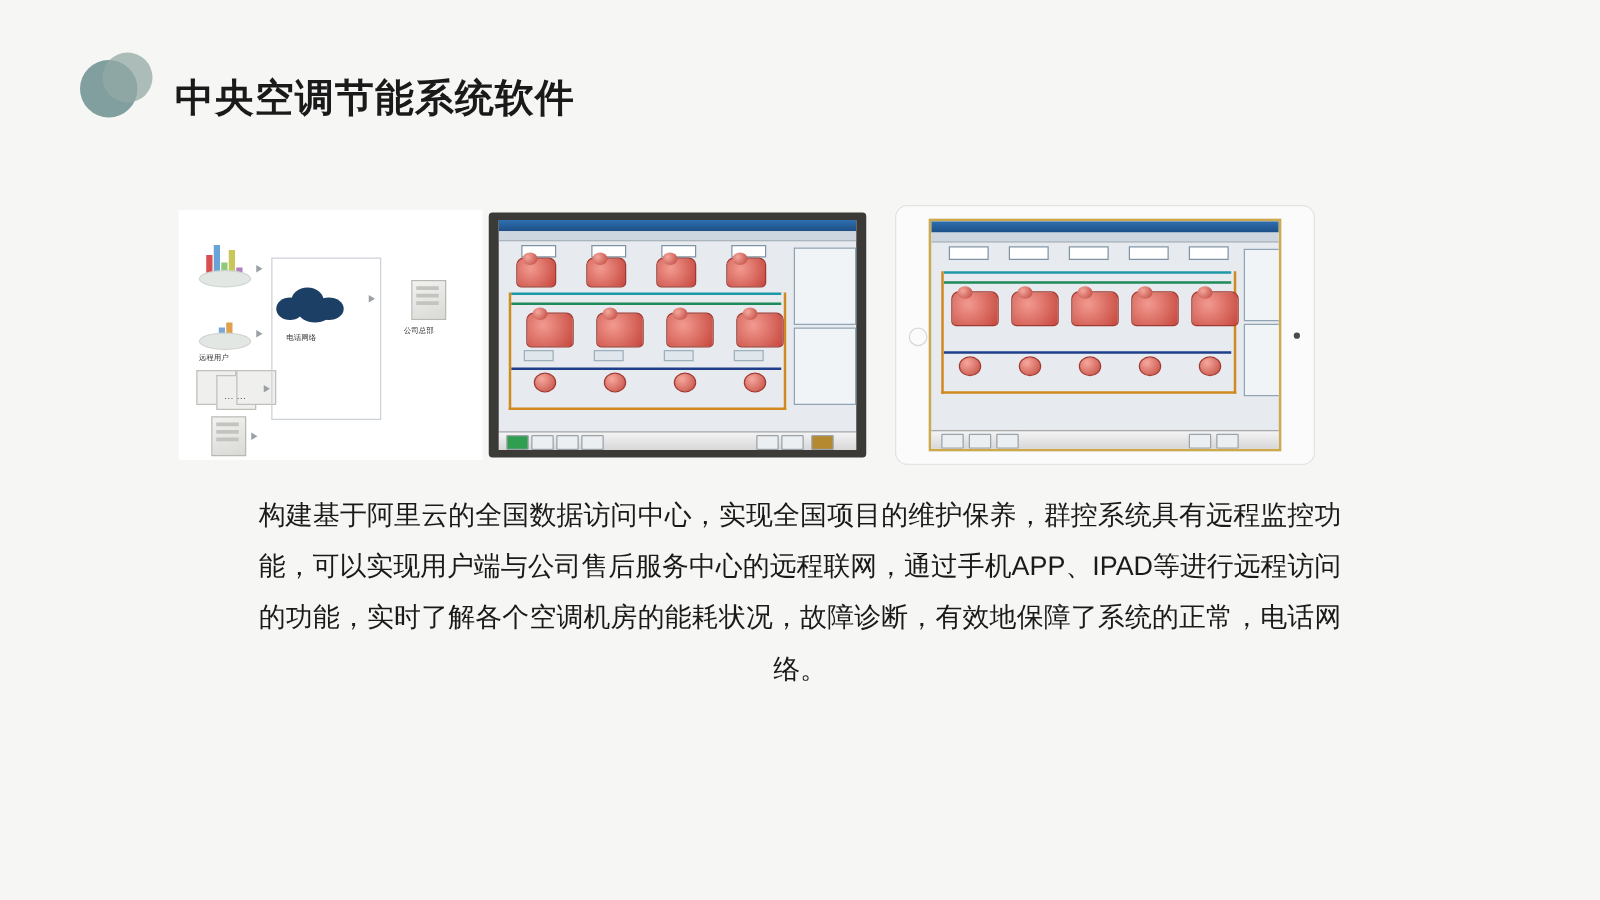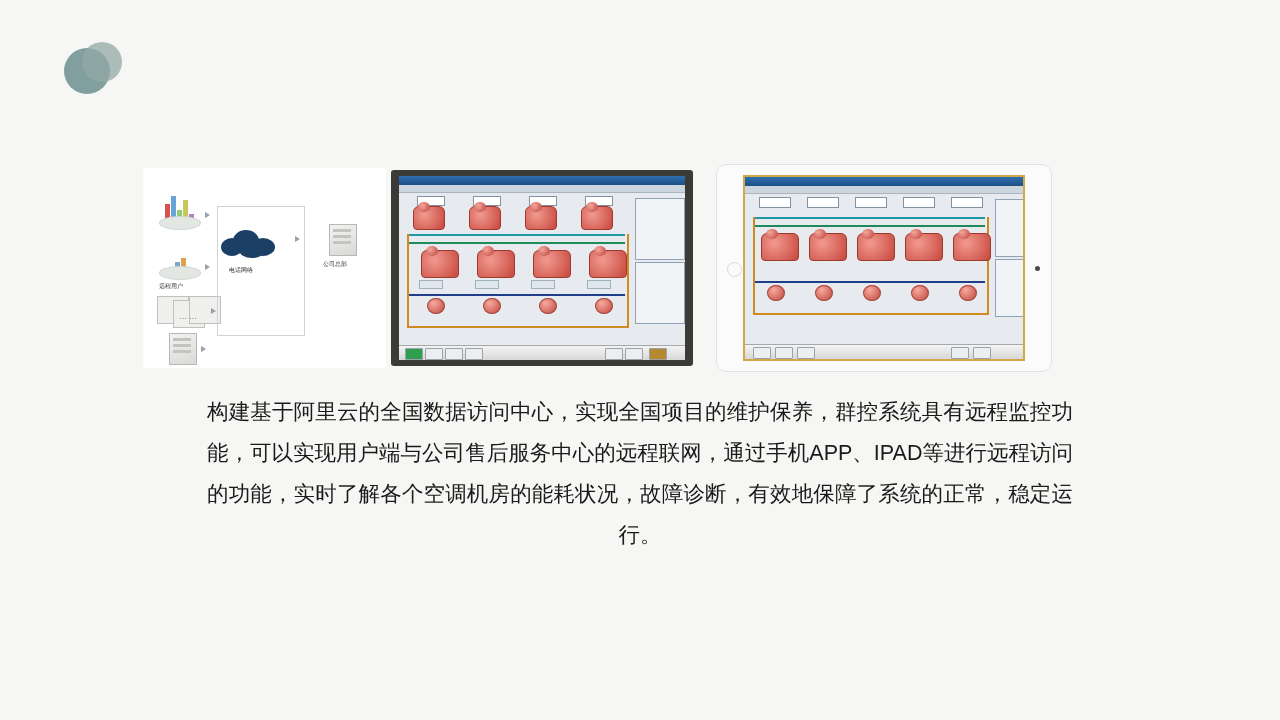--- a/index.html
+++ b/index.html
@@ -322,20 +322,21 @@
   }
 </style>
 </head>
 <body>
 
 <div class="header">
   <div class="logo-mark">
     <div class="circ-a"></div>
     <div class="circ-b"></div>
   </div>
+  <div class="title">中央空调节能系统软件</div>
 </div>
 
 <div class="media-row">
 
   <div class="fig-diagram">
 
     <div class="chart-icn" style="left:20px; top:24px;">
       <i style="left:2px;  height:18px; background:#d94f4f;"></i>
       <i style="left:8px;  height:26px; background:#6aa3d8;"></i>
       <i style="left:14px; height:12px; background:#8fc97a;"></i>
@@ -473,13 +474,13 @@
         <div class="b" style="left:8px;"></div>
         <div class="b" style="left:30px;"></div>
         <div class="b" style="left:52px;"></div>
         <div class="b" style="left:206px;"></div>
         <div class="b" style="left:228px;"></div>
       </div>
     </div>
   </div>
 </div>
 
-<div class="body-copy">构建基于阿里云的全国数据访问中心，实现全国项目的维护保养，群控系统具有远程监控功能，可以实现用户端与公司售后服务中心的远程联网，通过手机APP、IPAD等进行远程访问的功能，实时了解各个空调机房的能耗状况，故障诊断，有效地保障了系统的正常，稳定运行。</div>
+<div class="body-copy">构建基于阿里云的全国数据访问中心，实现全国项目的维护保养，群控系统具有远程监控功能，可以实现用户端与公司售后服务中心的远程联网，通过手机APP、IPAD等进行远程访问的功能，实时了解各个空调机房的能耗状况，故障诊断，有效地保障了系统的正常，电话网络。</div>
 
 </body></html>

